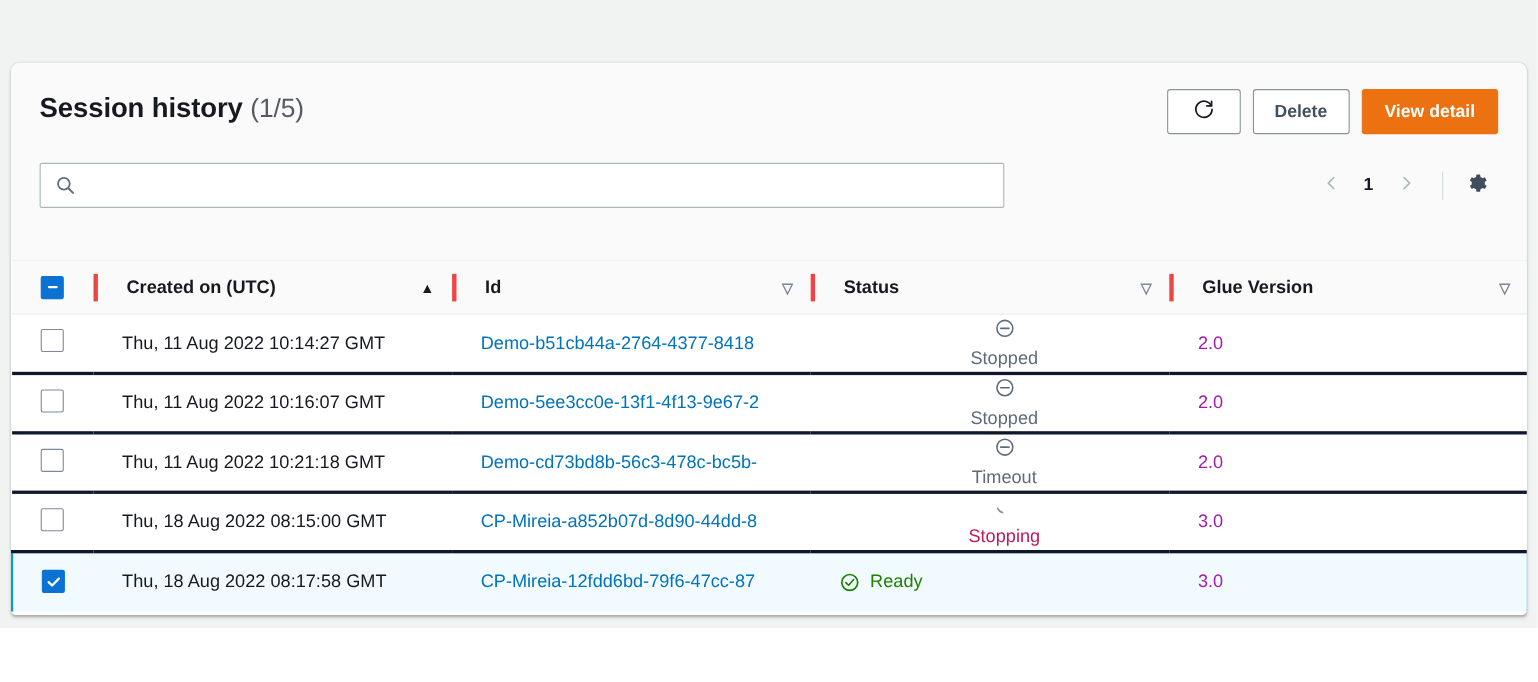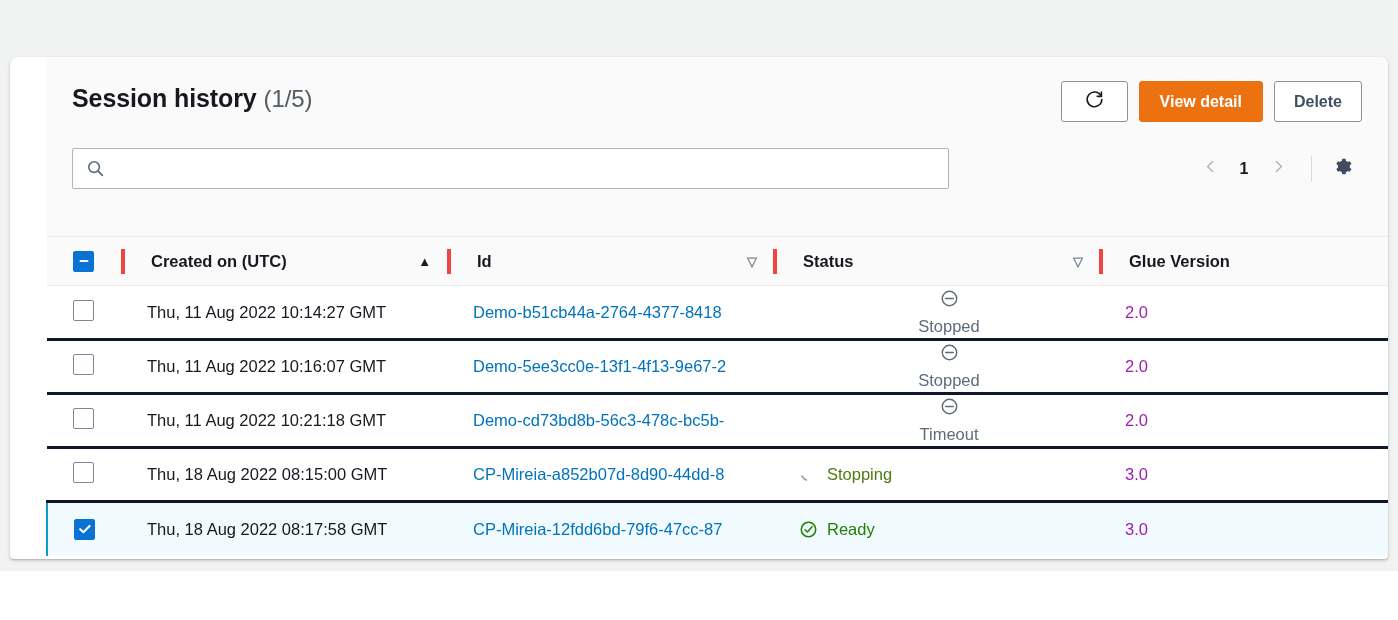--- a/index.html
+++ b/index.html
@@ -25,21 +25,20 @@
   }
   .panel {
     position: absolute;
     left: 10px; top: 57px;
     width: 1378px;
     height: 502px;
     background: #ffffff;
     border-radius: 8px 8px 4px 4px;
     box-shadow: 0 1px 2px rgba(0,0,0,.22), 0 2px 4px rgba(0,0,0,.10);
     overflow: hidden;
-    padding-left: 36px;
   }
   
   .panel-head {
     background: #fafafa;
     padding: 22px 26px 0 26px;
     position: relative;
     height: 179px;
   }
   .title-row {
     display: flex;
@@ -251,21 +250,21 @@
     text-overflow: clip;
   }
   .status {
     display: flex;
     align-items: center;
     gap: 9px;
     font-size: 16.5px;
   }
   .status.neutral { color: #5f6b7a; flex-direction: column; }
   .status.success { color: #1d8102; }
-  .status.loading { color: #4d7c0f; }
+  .status.loading { color: #be185d; flex-direction: column; }
   .st-ico { display: flex; align-items: center; }
   .glue { font-size: 16.5px; color: #a21caf; }
 </style>
 </head>
 <body>
 
 <div id="page">
   <div class="backdrop"></div>
 
   <div class="panel">
@@ -282,22 +281,22 @@
 
         <div class="actions">
           <button class="btn btn-icon">
             <span>
               <svg width="21" height="21" viewBox="0 0 20 20" fill="none" aria-hidden="true">
                 <path d="M16.2 6.6A7 7 0 1 0 17 10" stroke="#16191f" stroke-width="1.5" fill="none" stroke-linecap="round"></path>
                 <path d="M16.6 3v4h-4" stroke="#16191f" stroke-width="1.5" fill="none" stroke-linecap="round" stroke-linejoin="round"></path>
               </svg>
             </span>
           </button>
+          <button class="btn btn-normal">Delete</button>
           <button class="btn btn-primary">View detail</button>
-          <button class="btn btn-normal">Delete</button>
         </div>
       </div>
 
       <div class="toolbar">
         <div class="filter-box">
           <span class="search-ico">
             <svg width="19" height="19" viewBox="0 0 20 20" fill="none" aria-hidden="true">
               <circle cx="8.5" cy="8.5" r="5.6" stroke="#5f6b7a" stroke-width="1.7" fill="none"></circle>
               <path d="M12.8 12.8 17.2 17.2" stroke="#5f6b7a" stroke-width="1.9" stroke-linecap="round"></path>
             </svg>

